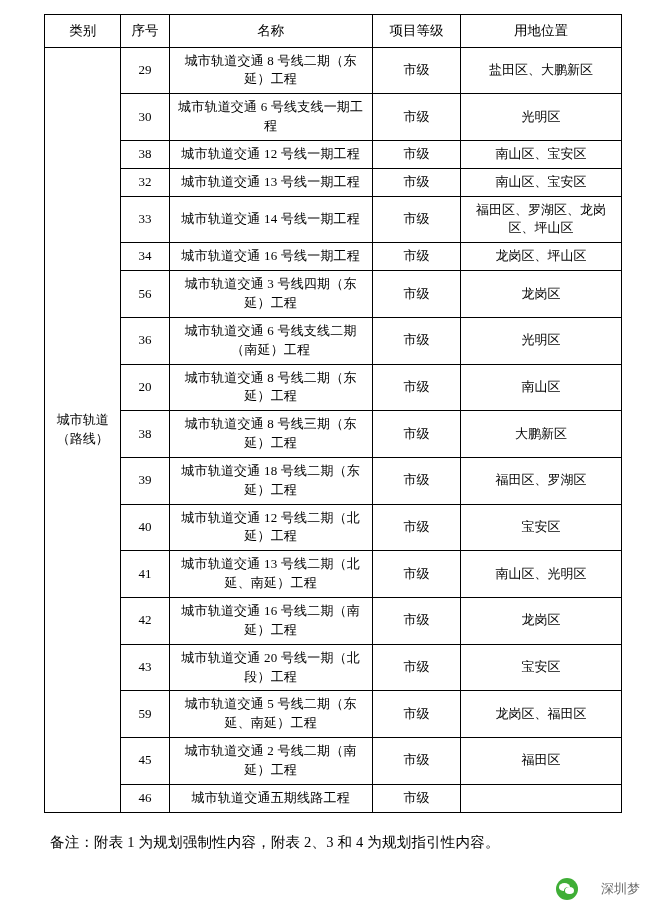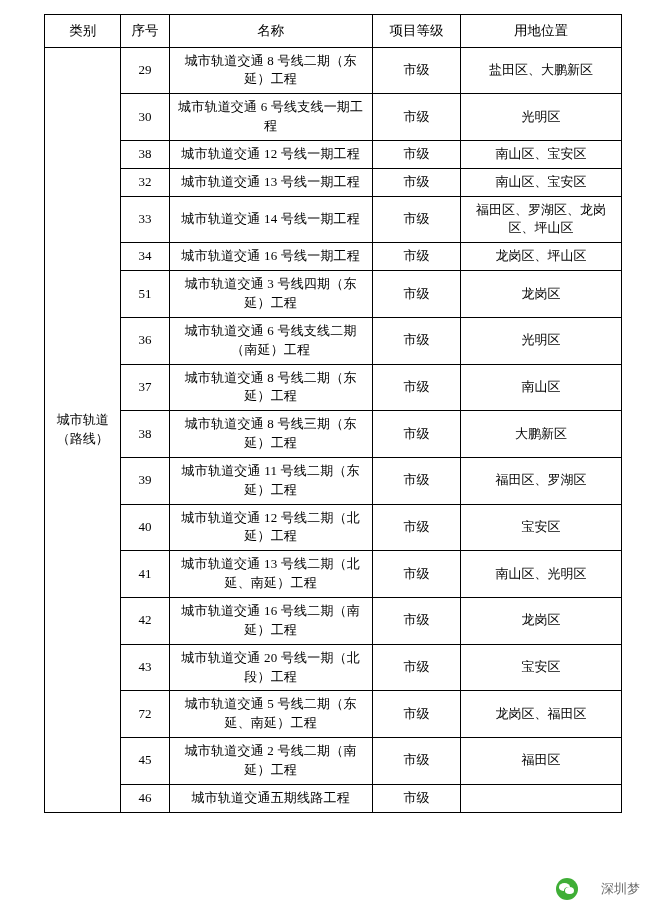--- a/index.html
+++ b/index.html
@@ -180,50 +180,50 @@
       </tr>
 
       <tr class="short">
         <td>34</td>
         <td class="name-cell">城市轨道交通 16 号线一期工程</td>
         <td>市级</td>
         <td>龙岗区、坪山区</td>
       </tr>
 
       <tr class="tall">
-        <td>51</td>
+        <td>56</td>
         <td class="name-cell">城市轨道交通 3 号线四期（东延）工程</td>
         <td>市级</td>
         <td>龙岗区</td>
       </tr>
 
       <tr class="tall">
         <td>36</td>
         <td class="name-cell">城市轨道交通 6 号线支线二期（南延）工程</td>
         <td>市级</td>
         <td>光明区</td>
       </tr>
 
       <tr class="tall">
-        <td>37</td>
+        <td>20</td>
         <td class="name-cell">城市轨道交通 8 号线二期（东延）工程</td>
         <td>市级</td>
         <td>南山区</td>
       </tr>
 
       <tr class="tall">
         <td>38</td>
         <td class="name-cell">城市轨道交通 8 号线三期（东延）工程</td>
         <td>市级</td>
         <td>大鹏新区</td>
       </tr>
 
       <tr class="tall">
         <td>39</td>
-        <td class="name-cell">城市轨道交通 11 号线二期（东延）工程</td>
+        <td class="name-cell">城市轨道交通 18 号线二期（东延）工程</td>
         <td>市级</td>
         <td>福田区、罗湖区</td>
       </tr>
 
       <tr class="tall">
         <td>40</td>
         <td class="name-cell">城市轨道交通 12 号线二期（北延）工程</td>
         <td>市级</td>
         <td>宝安区</td>
       </tr>
@@ -243,21 +243,21 @@
       </tr>
 
       <tr class="tall">
         <td>43</td>
         <td class="name-cell">城市轨道交通 20 号线一期（北段）工程</td>
         <td>市级</td>
         <td>宝安区</td>
       </tr>
 
       <tr class="tall">
-        <td>72</td>
+        <td>59</td>
         <td class="name-cell">城市轨道交通 5 号线二期（东延、南延）工程</td>
         <td>市级</td>
         <td>龙岗区、福田区</td>
       </tr>
 
       <tr class="tall">
         <td>45</td>
         <td class="name-cell">城市轨道交通 2 号线二期（南延）工程</td>
         <td>市级</td>
         <td>福田区</td>
@@ -266,20 +266,21 @@
       <tr class="short">
         <td>46</td>
         <td class="name-cell">城市轨道交通五期线路工程</td>
         <td>市级</td>
         <td></td>
       </tr>
 
     </tbody>
   </table>
 
+  <div class="note">备注：附表 1 为规划强制性内容，附表 2、3 和 4 为规划指引性内容。</div>
 
 </div>
 
 <div class="footer">
   <div class="wechat-badge">
     <span class="wechat-icon"></span>
     <span class="wechat-name">深圳梦</span>
   </div>
 </div>
 

